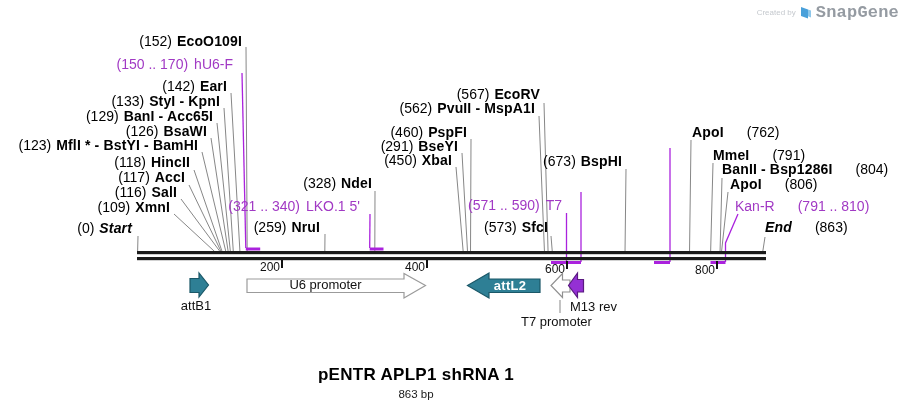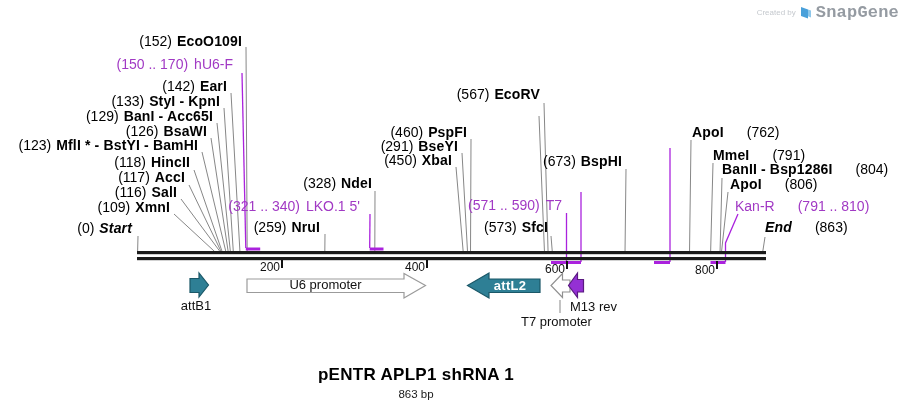--- a/index.html
+++ b/index.html
@@ -116,20 +116,21 @@
   <div class="lbl" style="right:720px;top:171px"><span>(117)</span><span class="nm">AccI</span></div>
   <div class="lbl" style="right:728px;top:186px"><span>(116)</span><span class="nm">SalI</span></div>
   <div class="lbl" style="right:735px;top:201px"><span>(109)</span><span class="nm">XmnI</span></div>
   <div class="lbl" style="right:773px;top:222px"><span>(0)</span><span class="nm se">Start</span></div>
 
   <div class="lbl" style="right:533px;top:177px"><span>(328)</span><span class="nm">NdeI</span></div>
   <div class="lbl purple" style="right:545px;top:200px"><span>(321 .. 340)</span><span class="pn">LKO.1 5'</span></div>
   <div class="lbl" style="right:585px;top:221px"><span>(259)</span><span class="nm">NruI</span></div>
 
   <div class="lbl" style="right:365px;top:88px"><span>(567)</span><span class="nm">EcoRV</span></div>
+  <div class="lbl" style="right:370px;top:102px"><span>(562)</span><span class="nm">PvuII - MspA1I</span></div>
   <div class="lbl" style="right:438px;top:126px"><span>(460)</span><span class="nm">PspFI</span></div>
   <div class="lbl" style="right:447px;top:140px"><span>(291)</span><span class="nm">BseYI</span></div>
   <div class="lbl" style="right:453px;top:154px"><span>(450)</span><span class="nm">XbaI</span></div>
   <div class="lbl" style="right:283px;top:155px"><span>(673)</span><span class="nm">BspHI</span></div>
   <div class="lbl purple" style="right:343px;top:199px"><span>(571 .. 590)</span><span class="pn">T7</span></div>
   <div class="lbl" style="right:357px;top:221px"><span>(573)</span><span class="nm">SfcI</span></div>
 
   <div class="lbl" style="left:692px;top:126px"><span class="nm" style="margin-left:0">ApoI</span><span class="ps">(762)</span></div>
   <div class="lbl" style="left:713px;top:149px"><span class="nm" style="margin-left:0">MmeI</span><span class="ps">(791)</span></div>
   <div class="lbl" style="left:722px;top:163px"><span class="nm" style="margin-left:0">BanII - Bsp1286I</span><span class="ps">(804)</span></div>

